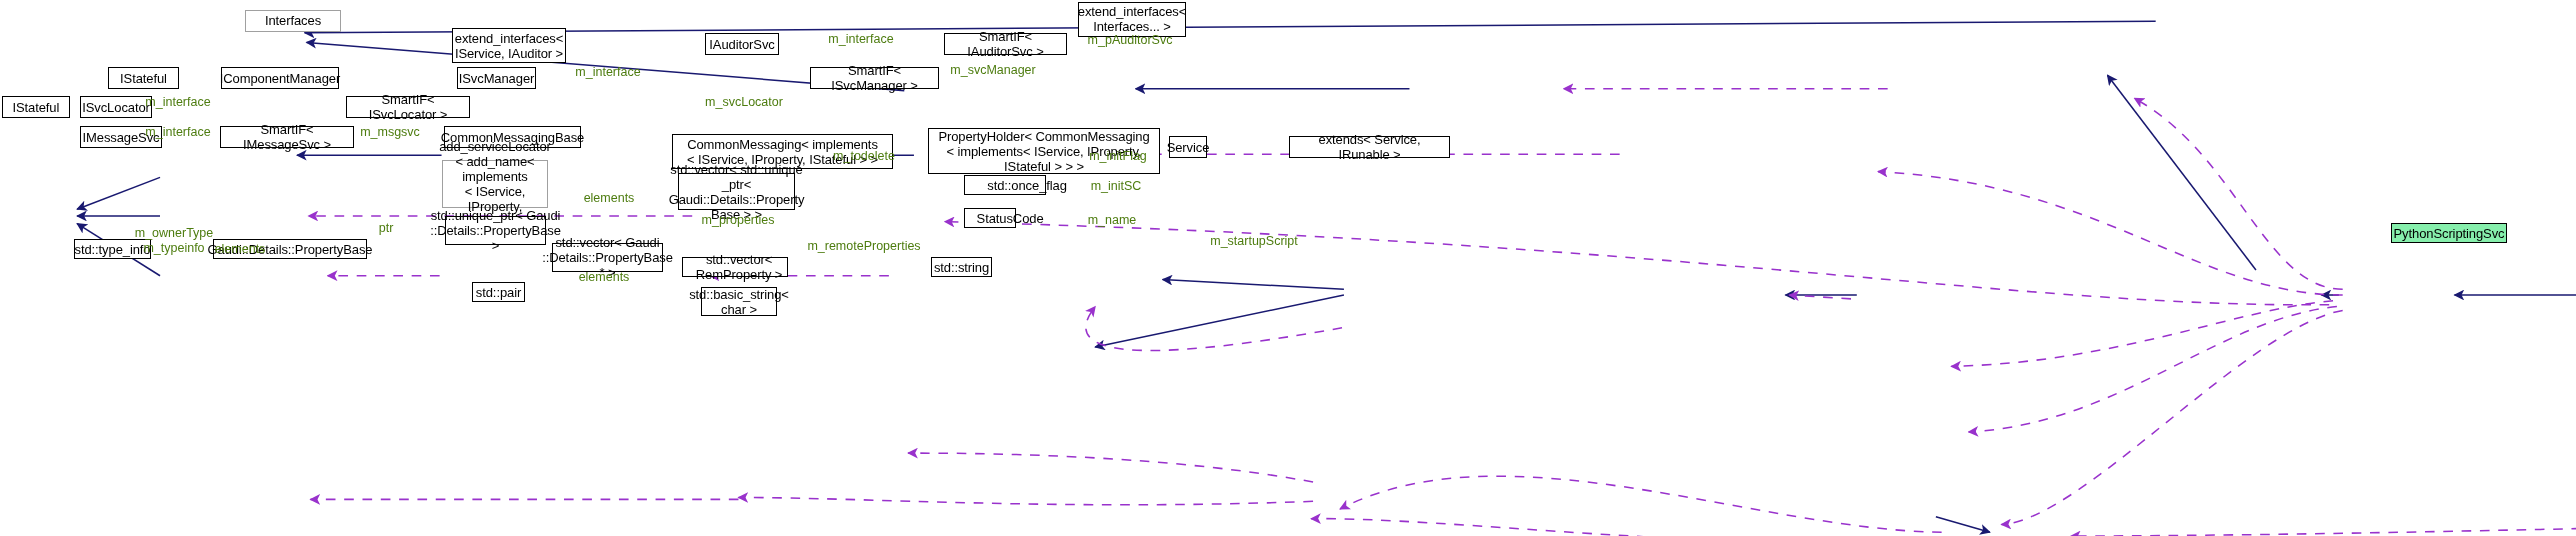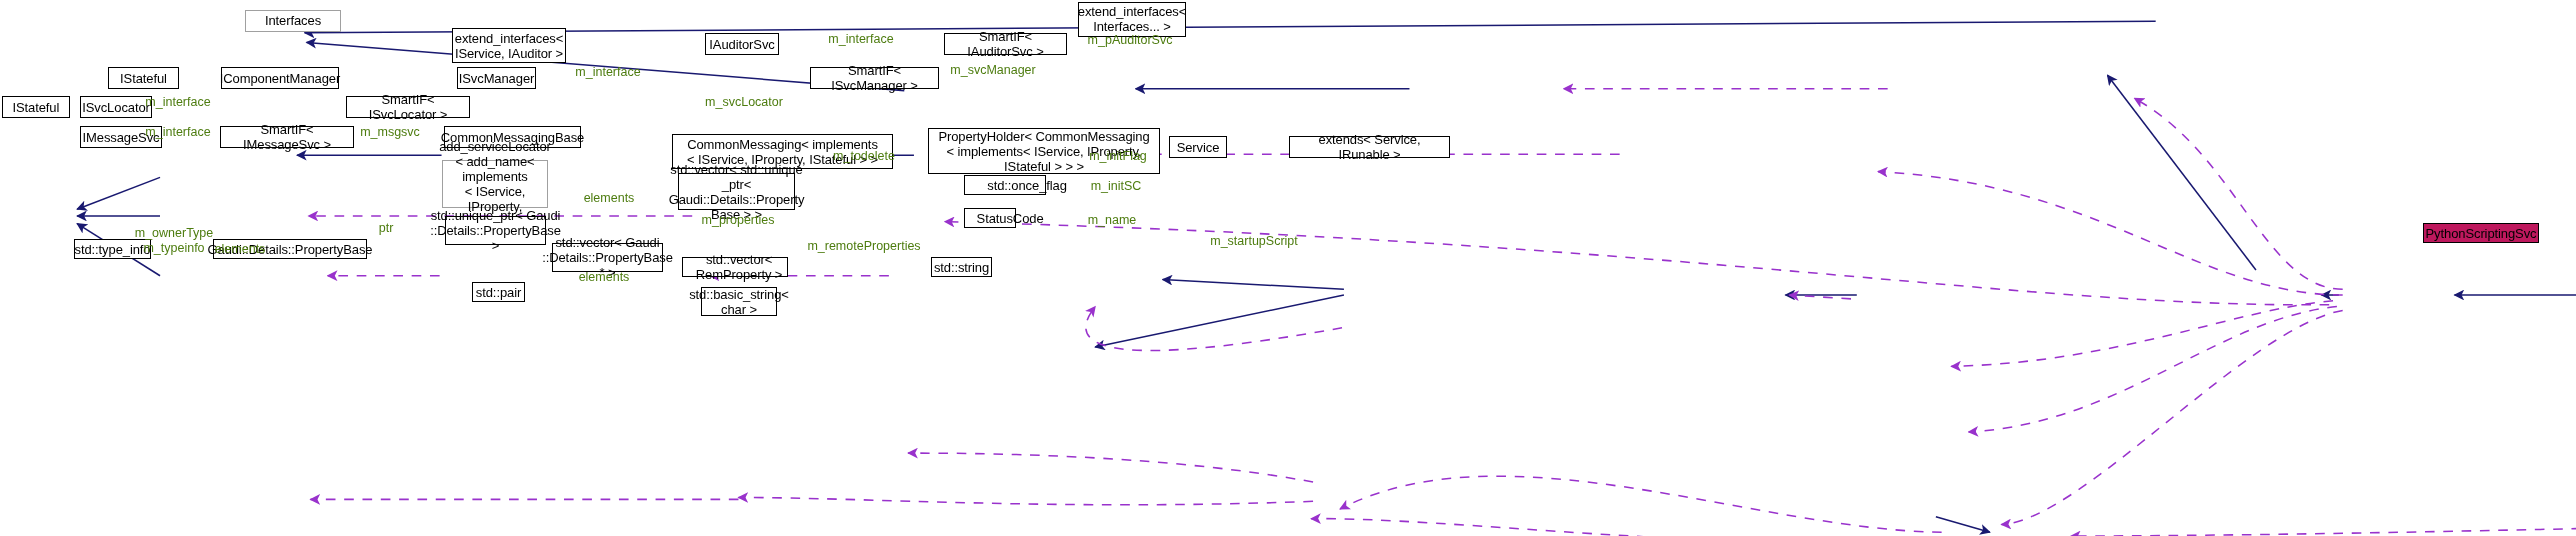--- a/index.html
+++ b/index.html
@@ -35,23 +35,22 @@
     justify-content: center;
     text-align: center;
     white-space: pre-line;
     padding: 1px 3.9px;
     letter-spacing: -0.1px;
   }
   .node.gray-border {
     border-color: #a0a0a0;
   }
   .node.highlight {
-    background: #be185d;
+    background: #86efac;
     border-color: #000000;
-    margin-left: 32px;
   }
   .edge-label {
     position: absolute;
     font-size: 12.5px;
     line-height: 14.5px;
     color: #4d7c0f;
     white-space: pre-line;
     text-align: center;
     transform: translateX(-50%);
     pointer-events: none;
@@ -131,21 +130,21 @@
       <div class="node" style="left: 80px; top: 96px; width: 72px; height: 22px;">ISvcLocator</div>
       <div class="node" style="left: 346px; top: 96px; width: 124px; height: 22px;">SmartIF&lt; ISvcLocator &gt;</div>
       <div class="node" style="left: 80px; top: 126px; width: 82px; height: 22px;">IMessageSvc</div>
       <div class="node" style="left: 220px; top: 126px; width: 134px; height: 22px;">SmartIF&lt; IMessageSvc &gt;</div>
       <div class="node" style="left: 444px; top: 126px; width: 137px; height: 22px;">CommonMessagingBase</div>
       <div class="node" style="left: 672px; top: 134px; width: 221px; height: 35px;">CommonMessaging&lt; implements
 &lt; IService, IProperty, IStateful &gt; &gt;</div>
       <div class="node" style="left: 928px; top: 128px; width: 232px; height: 46px;">PropertyHolder&lt; CommonMessaging
 &lt; implements&lt; IService, IProperty,
 IStateful &gt; &gt; &gt;</div>
-      <div class="node" style="left: 1169px; top: 136px; width: 58px; height: 22px;">Service</div>
+      <div class="node" style="left: 1169px; top: 136px; width: 38px; height: 22px;">Service</div>
       <div class="node" style="left: 1289px; top: 136px; width: 161px; height: 22px;">extends&lt; Service, IRunable &gt;</div>
       <div class="node gray-border" style="left: 442px; top: 160px; width: 106px; height: 48px;">add_serviceLocator
 &lt; add_name&lt; implements
 &lt; IService, IProperty,
 IStateful &gt; &gt; &gt;</div>
       <div class="node" style="left: 678px; top: 173px; width: 117px; height: 37px;">std::vector&lt; std::unique
 _ptr&lt; Gaudi::Details::Property
 Base &gt; &gt;</div>
       <div class="node" style="left: 964px; top: 175px; width: 82px; height: 20px; padding-left: 48px;">std::once_flag</div>
       <div class="node" style="left: 964px; top: 208px; width: 52px; height: 20px; padding-left: 44px;">StatusCode</div>

